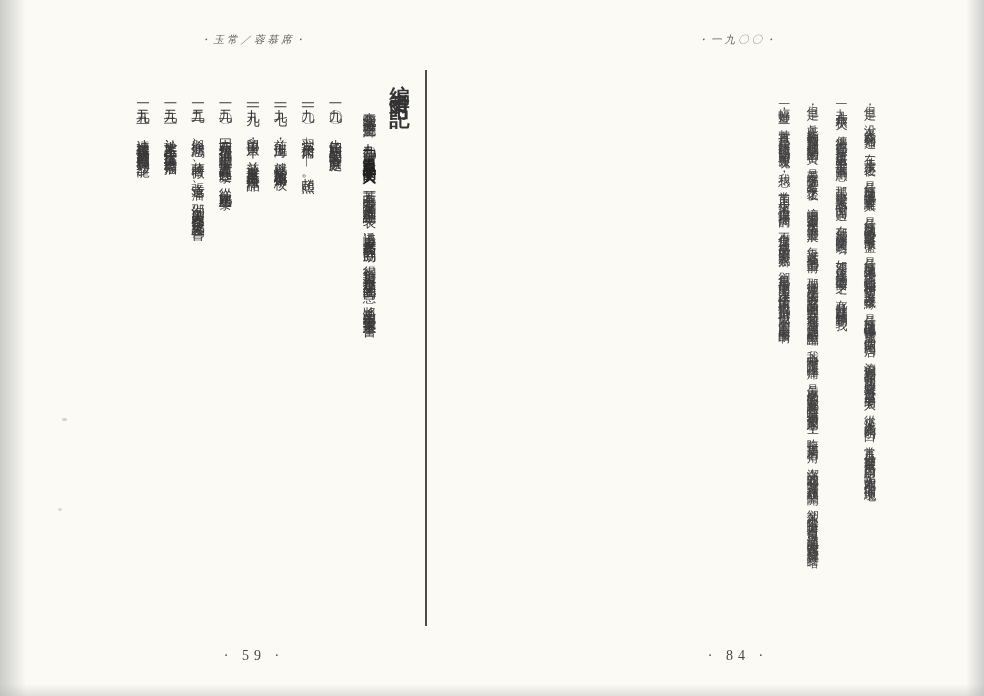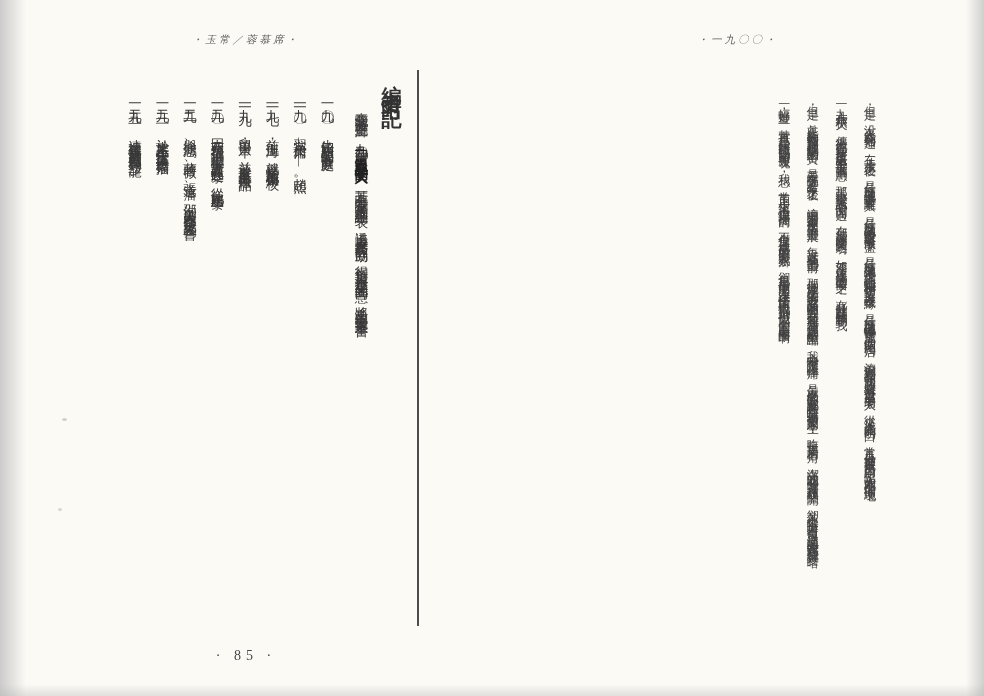--- a/index.html
+++ b/index.html
@@ -5,21 +5,21 @@
   html,body{margin:0;padding:0;background:#e9e8e5;}
   #spread{
     position:relative;
     width:984px;height:696px;
     background:#fbfaf5;
     overflow:hidden;
     font-family:"Liberation Serif", serif;
     color:#3d3d3d;
   }
   .page{position:absolute;top:0;width:492px;height:696px;}
-  #page-left{left:0;}
+  #page-left{left:8px;}
   #page-right{left:492px;}
 
   
   .running-head{
     position:absolute;top:33px;left:0;width:100%;
     text-align:center;font-size:10.5px;letter-spacing:3px;
     color:#5c5c5c;font-style:italic;
   }
   .folio{
     position:absolute;top:648px;left:0;width:100%;
@@ -87,33 +87,34 @@
 
       <div class="chron-entry"><span class="year">一九二〇</span><span class="event">因蔡元培提倡「勤工儉學」計畫而赴巴黎，從此定居巴黎。</span></div>
 
       <div class="chron-entry"><span class="year">一九二二</span><span class="event">與徐悲鴻、蔣碧微、張道藩、邵洵美等人在巴黎成立天狗會。</span></div>
 
       <div class="chron-entry"><span class="year">一九二三</span><span class="event">於大茅屋工作室從事人體素描。</span></div>
 
       <div class="chron-entry"><span class="year">一九二五</span><span class="event">連續幾年展於替勒麗與獨立沙龍。</span></div>
     </div>
 
-    <div class="folio">· 85 ·</div>
+    <div class="folio">· 59 ·</div>
   </div>
 
   <div class="page" id="page-right">
     <div class="running-head">・一九〇〇・</div>
 
     <div class="essay">
       <p>但是，没有人能夠知道，在三十歲之後，是什麼讓他與妻子離異？是什麼讓他將家財逐漸散盡？是什麼讓他漫不經心地拒絕和錯過了許多機緣？是什麼讓他慢慢變成了一個閉門獨居，潦倒到要靠領法國政府救濟金度日的老人？從來没人能夠明白，常玉爲什麼會把自己的一生陷入如此不堪的境地？</p>
       <p>一九六六年秋天，傳來他在巴黎住所煤氣中毒去世的消息，那張小畫從我心中一閃而過，在那層深暗卻又透明，如漆器一樣光澤的畫面之下，有些什麼開始觸動了我。</p>
       <p>但是，眞正能夠體會到那種觸動的本質，是要在隔了許多年之後了。這中間看過兩次常玉的畫展，每次站在他的畫前，那個煙塵之後的古老安靜的中國就在菊花與蓮荷之間翩然重臨，我心中不禁隱隱作痛，是怎麼樣的寂寞鄉愁在啃噬着藝術家的一生？昨日書房的一角，潔白的花蕚分明還在枝頭盛開，卻又不得不隨着日復一日流逝的時光逐漸變黃變暗。</p>
       <p>一幅好畫，其實也是一個時代的渴望和靈魂。我想，常玉用一生來追憶與捕捉的，不僅僅是他自己的夢裏家鄉，卻也是每個中國人深深疼惜的再也找不到再也回不去的美麗中國啊！</p>
     </div>
 
+    <div class="folio">· 84 ·</div>
   </div>
 
   <div class="edge edge-left"></div>
   <div class="edge edge-right"></div>
   <div class="edge-bottom"></div>
   <div class="speck speck1"></div>
   <div class="speck speck2"></div>
 
 </div>
 

